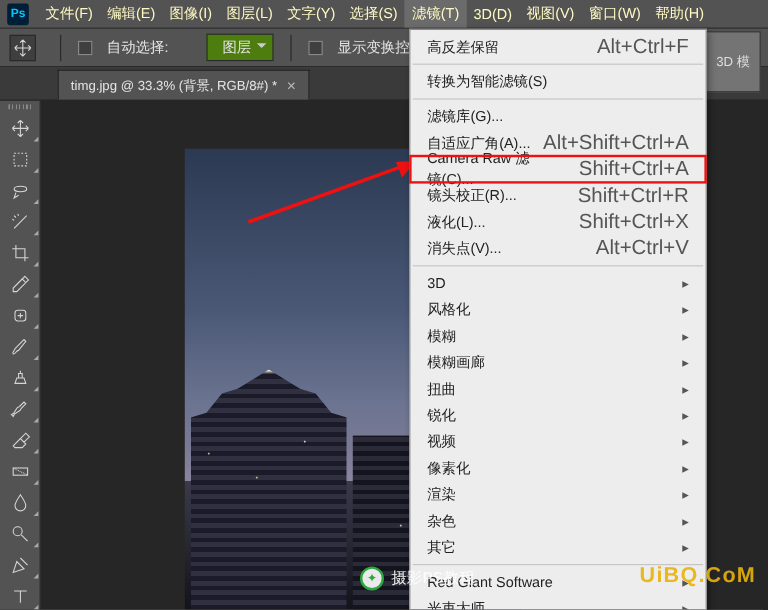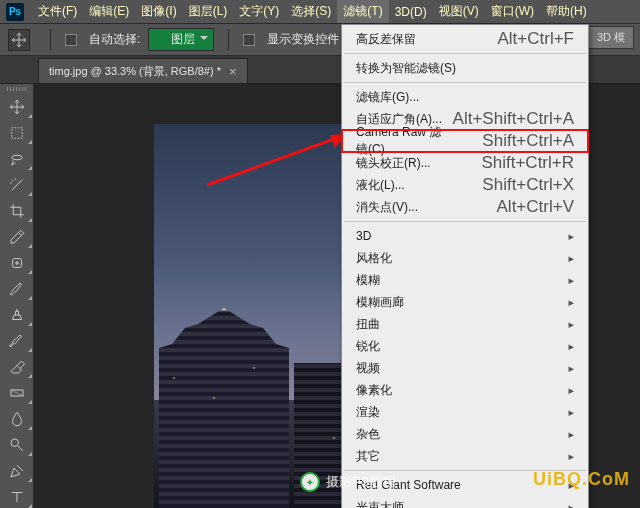--- a/index.html
+++ b/index.html
@@ -9,27 +9,27 @@
   
   .menubar { display: flex; align-items: center; height: 24px; background: #535353; padding-left: 6px; border-bottom: 1px solid #2a2a2a; }
   .ps-icon { width: 18px; height: 18px; background: #001e36; color:#00c8ff; display:flex; align-items:center; justify-content:center; font-size:10px; font-weight:bold; margin-right:8px; border-radius:2px;}
   .menu-item { padding: 3px 6px; color: #fef9c3; cursor: default; }
   .menu-item.open { background: #6b6b6b; }
 
   
   .optbar { display:flex; align-items:center; height:32px; background:#535353; border-bottom:1px solid #2a2a2a; padding-left:8px; gap:8px;}
   .optbar .move-icon { width:22px; height:22px; background:#3f3f3f; border:1px solid #2a2a2a; display:flex; align-items:center; justify-content:center; margin-right:6px;}
   .checkbox { width:12px; height:12px; border:1px solid #888; background:#3f3f3f; display:inline-block; vertical-align:middle; margin-right:4px;}
-  .dropdown { background:#15803d; border:1px solid #2a2a2a; padding:2px 18px 2px 22px; position:relative; }
+  .dropdown { background:#4d7c0f; border:1px solid #2a2a2a; padding:2px 18px 2px 12px; position:relative;margin-left:24px; }
   .dropdown::after { content:""; position:absolute; right:5px; top:7px; border-left:4px solid transparent; border-right:4px solid transparent; border-top:4px solid #ccc;}
   .divider { width:1px; height:22px; background:#2a2a2a; margin:0 6px;}
-  .rightbtn { position:absolute; right:6px; top:26px; background:#747474; border:1px solid #333; padding:3px 8px; font-size:11px; color:#ddd;}
-
-  
-  .tabbar { height:28px; background:#3a3a3a; display:flex; align-items:flex-end; padding-left:38px; border-bottom:1px solid #222;}
+  .rightbtn { position:absolute; right:6px; top:26px; background:#747474; border:1px solid #333; padding:17px 8px; font-size:11px; color:#ddd;}
+
+  
+  .tabbar { height:28px; background:#3a3a3a; display:flex; align-items:flex-end; padding-left:48px; border-bottom:1px solid #222;}
   .doc-tab { background:#535353; padding:5px 10px 4px 10px; font-size:11px; border:1px solid #222; border-bottom:none; display:flex; align-items:center; gap:8px;}
   .tab-close { font-size:13px; color:#bbb; }
 
   
   .toolbox { position:absolute; left:0; top:84px; width:34px; background:#535353; border-right:1px solid #2a2a2a; }
   .toolbox-grip { height:10px; display:flex; justify-content:center; align-items:center; }
   .toolbox-grip::before{content:""; display:block; width:20px; height:4px; background:repeating-linear-gradient(90deg,#888 0 1px,transparent 1px 3px);}
   .tool { width:34px; height:26px; display:flex; align-items:center; justify-content:center; color:#ddd; position:relative;}
   .tool.small-ind::after { content:""; position:absolute; right:2px; bottom:2px; border-right:4px solid #aaa; border-top:4px solid transparent;}
 

